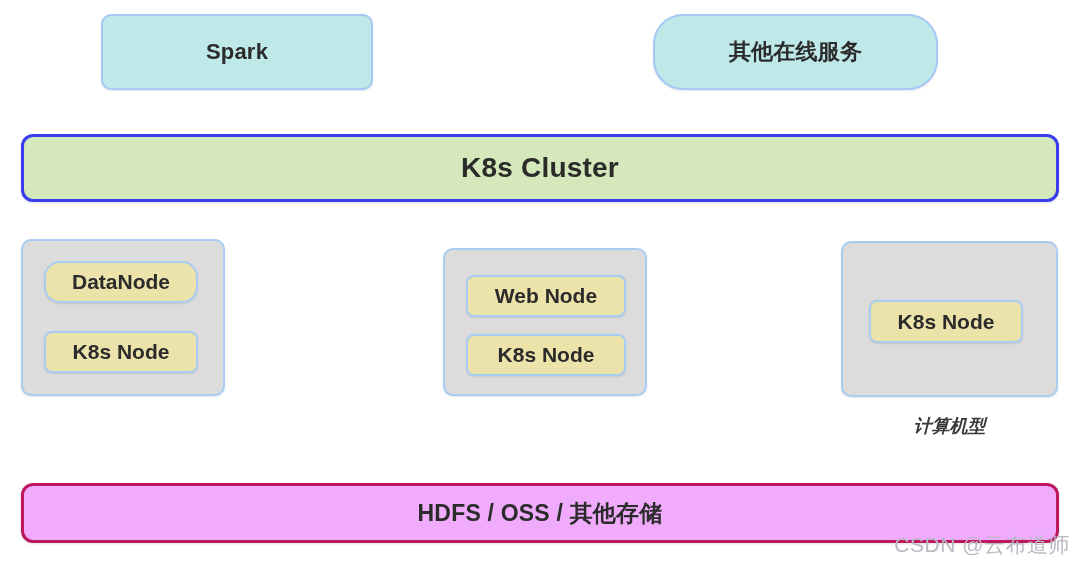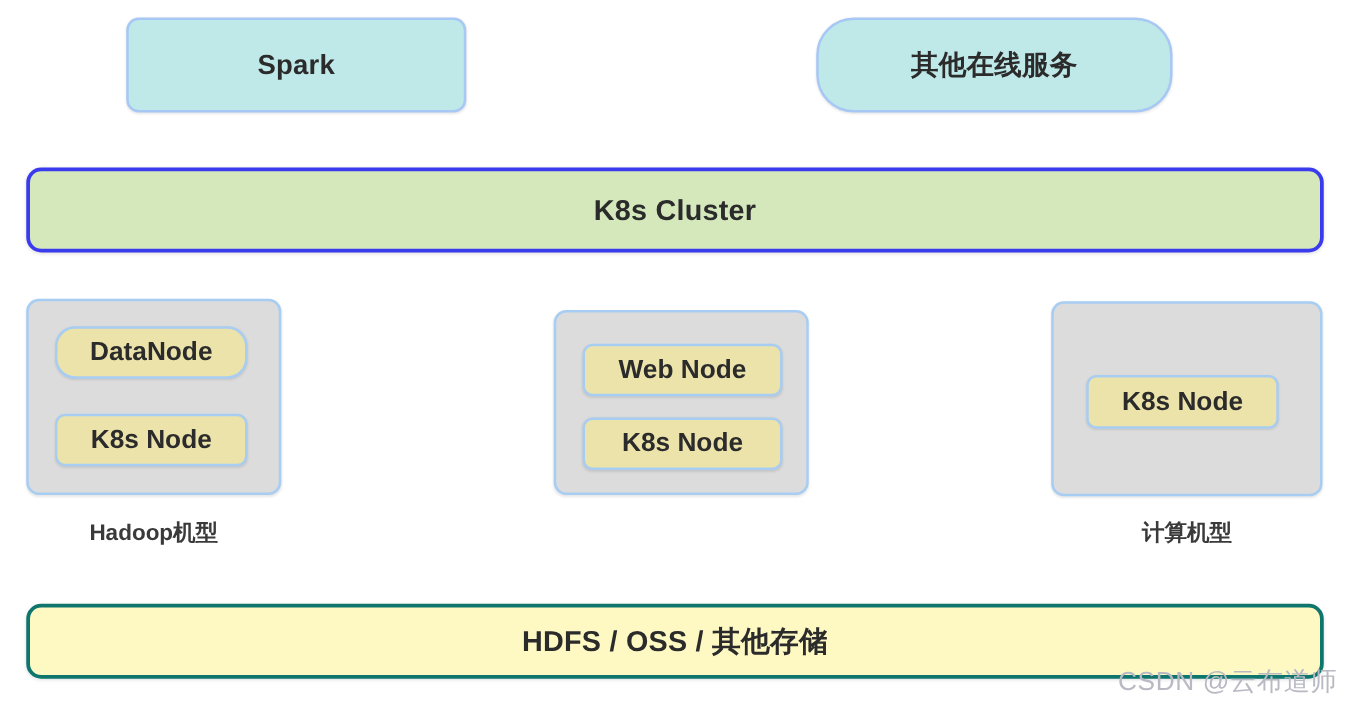--- a/index.html
+++ b/index.html
@@ -40,21 +40,21 @@
     border-radius: 10px;
     font-size: 22px;
     box-shadow: 0 1px 2px rgba(0,0,0,0.10);
   }
 
   
   .cluster-band {
     background: #d4e8bb;
     border: 3px solid #3b3bee;
     border-radius: 12px;
-    font-size: 23px;
+    font-size: 28px;
     box-shadow: 0 1px 3px rgba(0,0,0,0.12);
   }
 
   
   .group-box {
     position: absolute;
     box-sizing: border-box;
     background: #dcdcdc;
     border: 2px solid #a8cdf2;
     border-radius: 10px;
@@ -82,22 +82,22 @@
     position: absolute;
     text-align: center;
     font-size: 18px;
     font-weight: bold;
     color: #3a3a3a;
     white-space: nowrap;
   }
 
   
   .storage-band {
-    background: #fef9c3;
-    border: 3px solid #0f766e;
+    background: #f0abfc;
+    border: 3px solid #be185d;
     border-radius: 12px;
     font-size: 23px;
     box-shadow: 0 1px 3px rgba(0,0,0,0.12);
   }
 
   
   .watermark {
     position: absolute;
     right: 10px;
     bottom: 6px;
@@ -118,21 +118,21 @@
   #group-compute    { left: 841px; top: 241px; width: 217px; height: 156px; }
 
   #chip-datanode    { left: 44px;  top: 261px; width: 154px; height: 42px; border-radius: 16px; }
   #chip-hadoop-k8s  { left: 44px;  top: 331px; width: 154px; height: 42px; }
   #chip-webnode     { left: 466px; top: 275px; width: 160px; height: 42px; }
   #chip-general-k8s { left: 466px; top: 334px; width: 160px; height: 42px; }
   #chip-compute-k8s { left: 869px; top: 300px; width: 154px; height: 43px; }
 
   #caption-hadoop   { left: 21px;  top: 414px; width: 204px; }
   #caption-general  { left: 443px; top: 414px; width: 204px; }
-  #caption-compute  { left: 841px; top: 414px; width: 217px; }
+  #caption-compute  { left: 841px; top: 414px; width: 217px; font-style: italic; }
 
   #storage-band     { left: 21px;  top: 483px; width: 1038px; height: 60px; }
 </style>
 </head>
 <body>
 
 <div id="diagram">
 
   <div class="box service-box" id="spark-box">
     <span>Spark</span>
@@ -146,21 +146,20 @@
     <span>K8s  Cluster</span>
   </div>
 
   <div class="group-box" id="group-hadoop"></div>
   <div class="node-chip" id="chip-datanode">
     <span>DataNode</span>
   </div>
   <div class="node-chip" id="chip-hadoop-k8s">
     <span>K8s Node</span>
   </div>
-  <div class="group-caption" id="caption-hadoop">Hadoop机型</div>
 
   <div class="group-box" id="group-general"></div>
   <div class="node-chip" id="chip-webnode">
     <span>Web Node</span>
   </div>
   <div class="node-chip" id="chip-general-k8s">
     <span>K8s Node</span>
   </div>
 
   <div class="group-box" id="group-compute"></div>

